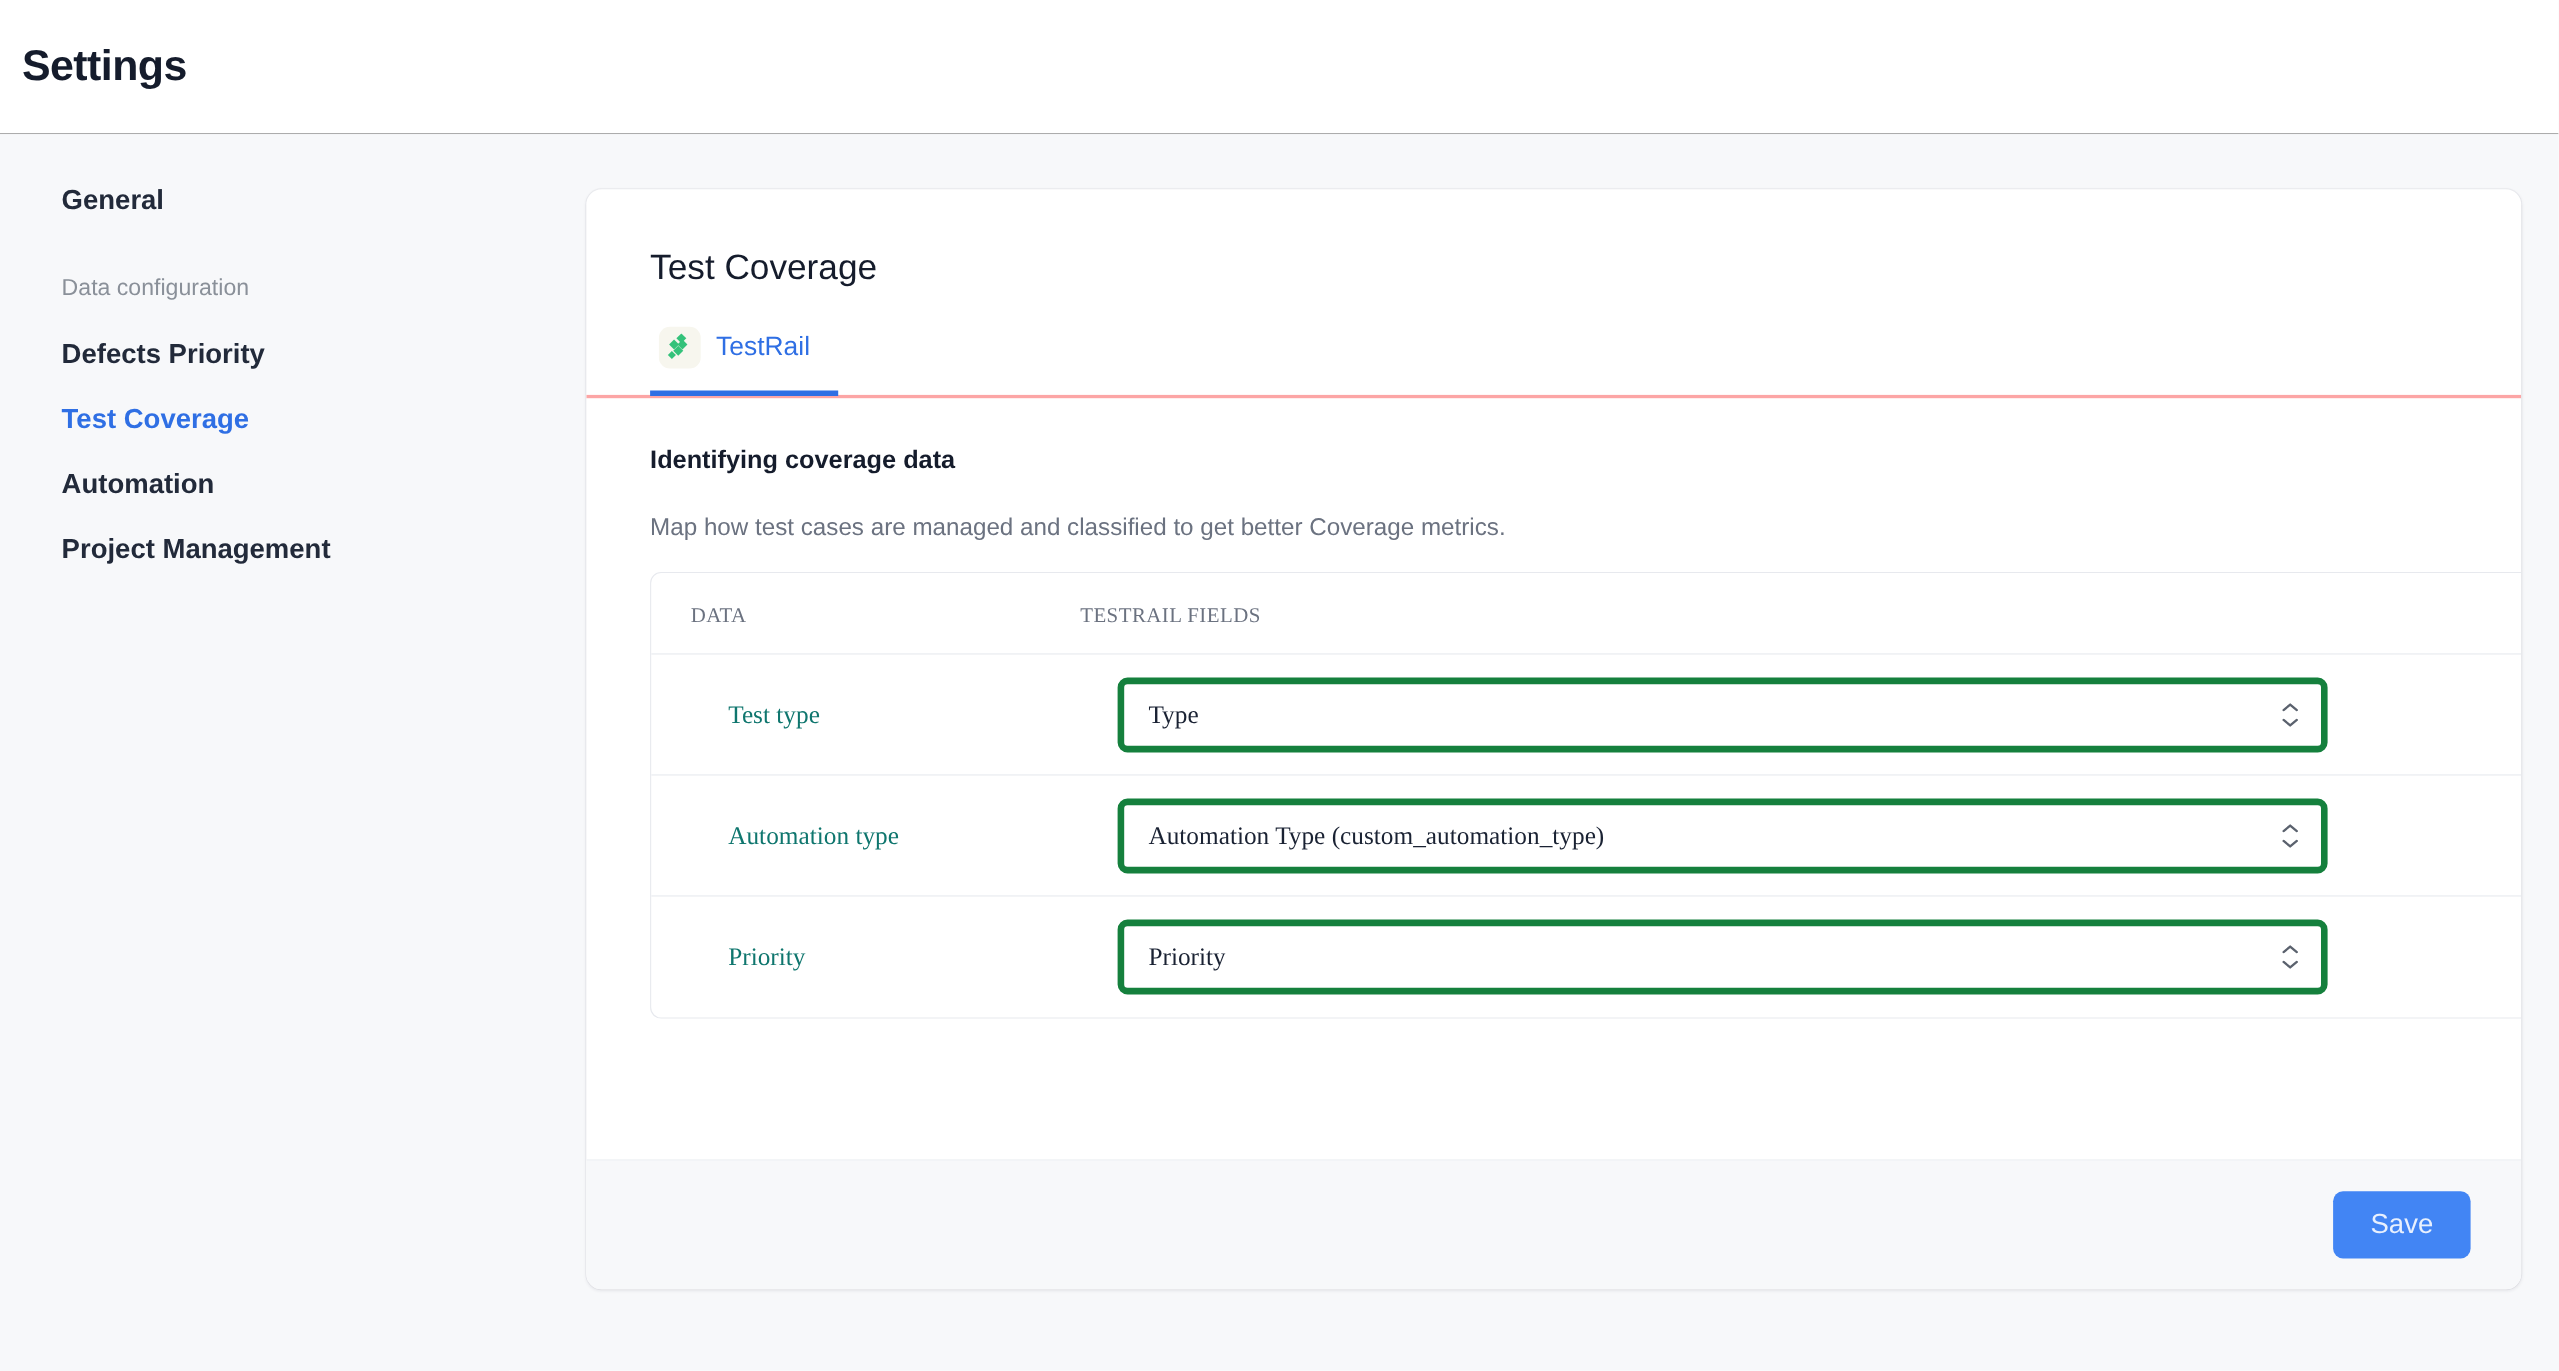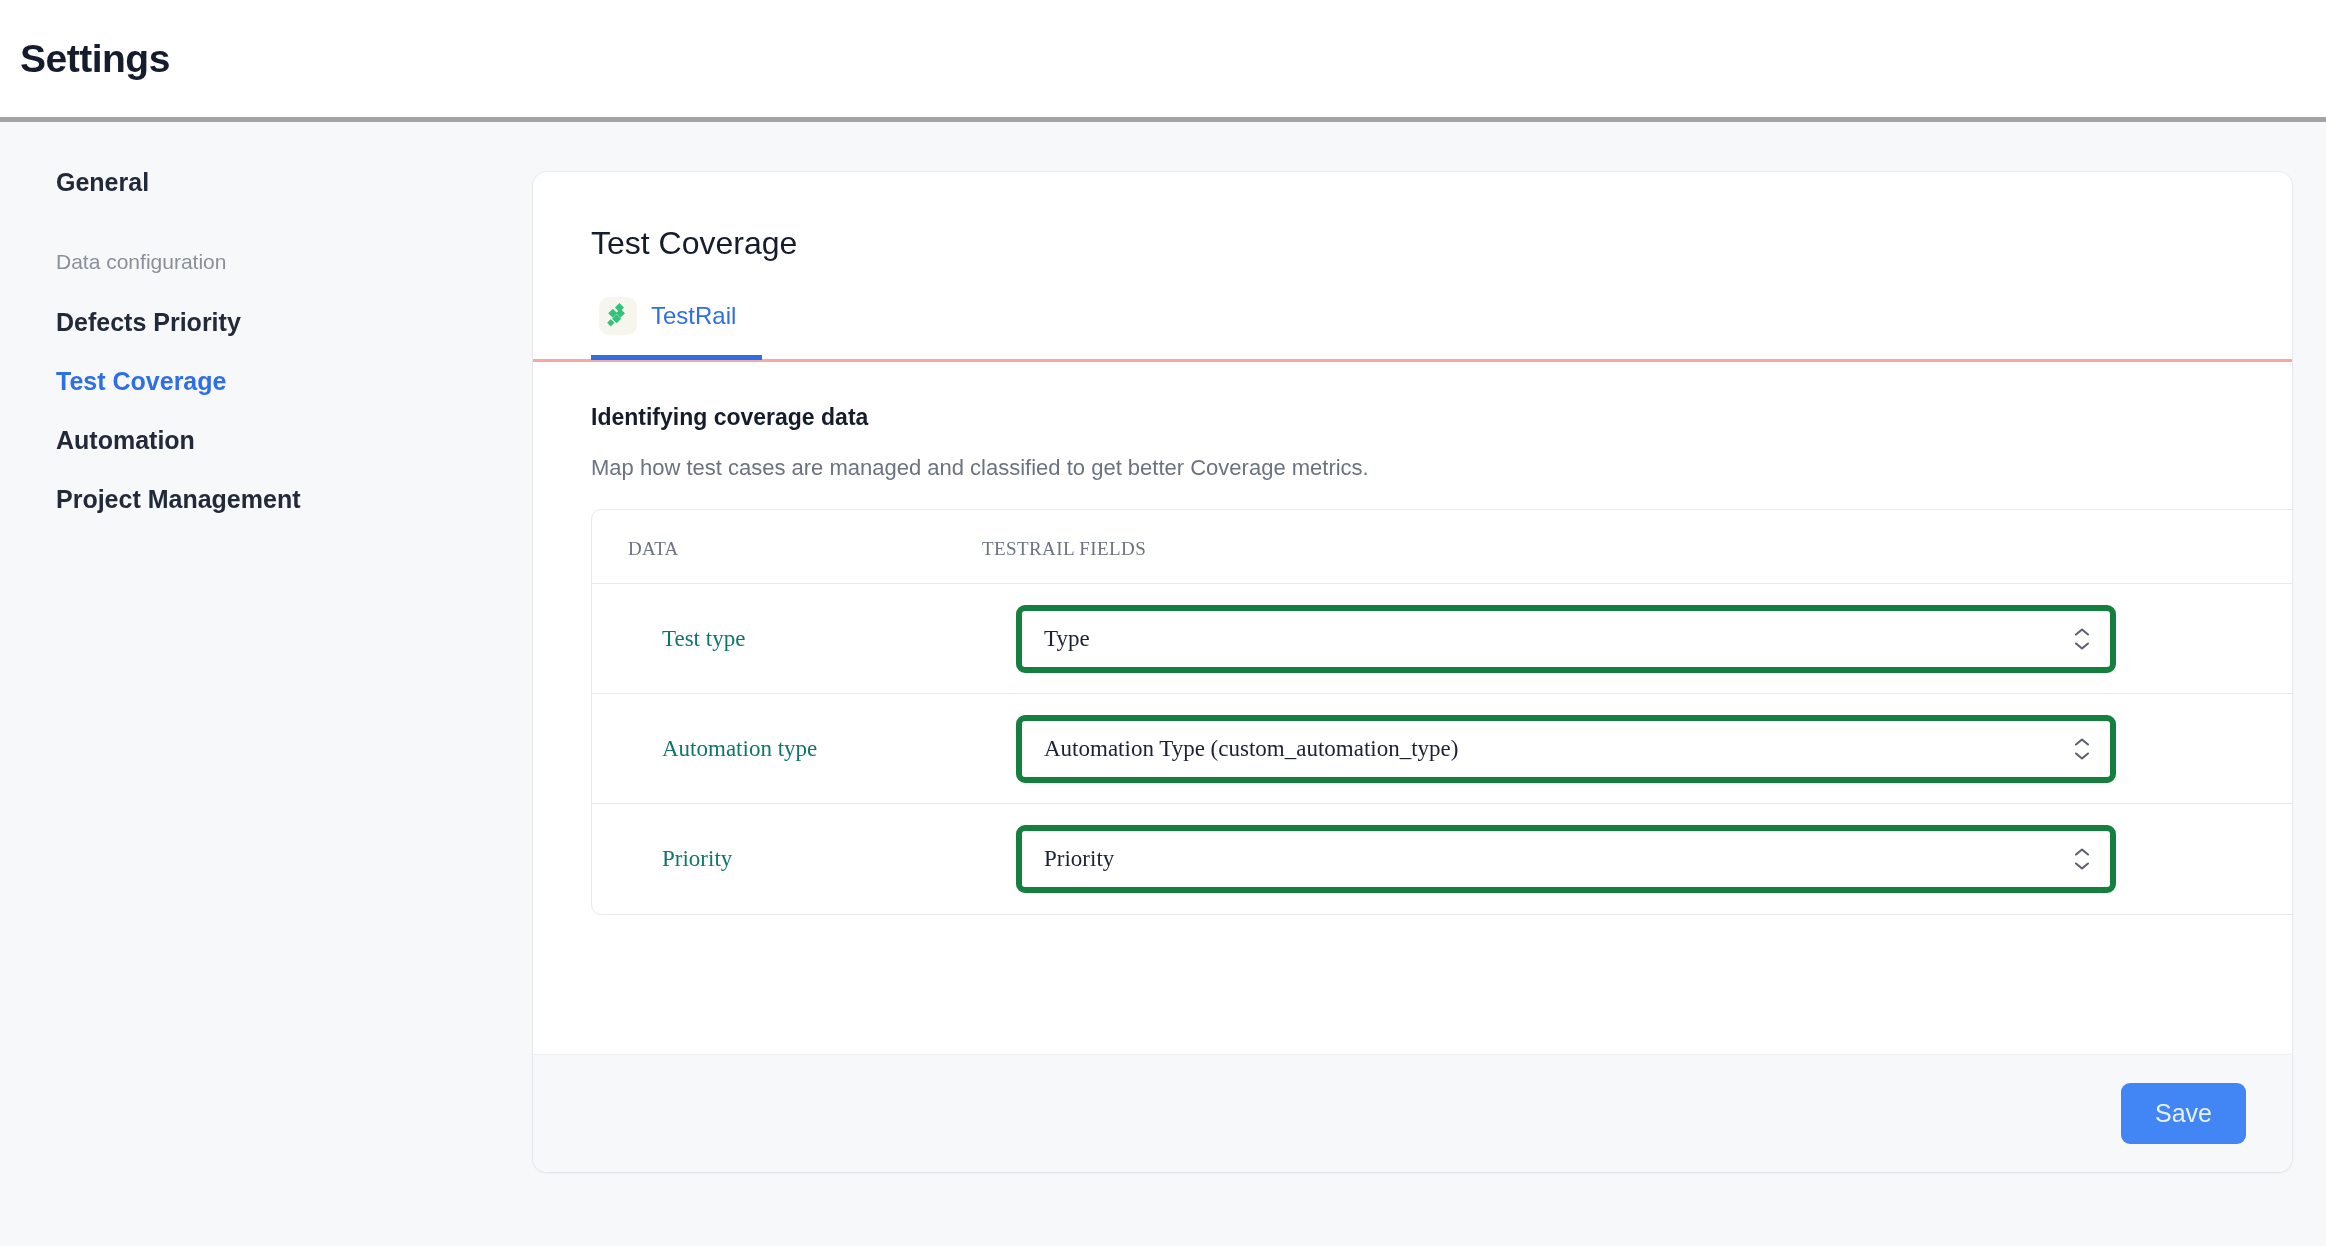--- a/index.html
+++ b/index.html
@@ -14,21 +14,21 @@
     font-family: "Liberation Sans", sans-serif;
     background: #f7f8fa;
     color: #1a2233;
     -webkit-font-smoothing: antialiased;
   }
 
   
   .topbar {
     height: 122px;
     background: #ffffff;
-    border-bottom: 5px solid #a3a3a3;
+    border-bottom: 1px solid #a3a3a3;
     display: flex;
     align-items: center;
     padding-left: 20px;
   }
 
   .page-title {
     font-size: 39px;
     font-weight: bold;
     letter-spacing: -0.5px;
     color: #151c2c;
@@ -146,21 +146,21 @@
     flex: 0 0 38px;
   }
 
   
   .section { padding: 42px 58px 0 58px; }
 
   .section-title {
     font-size: 23px;
     font-weight: bold;
     color: #151c2c;
-    margin-bottom: 24px;
+    margin-bottom: 35px;
   }
 
   .section-desc {
     font-size: 22px;
     color: #6b7280;
     margin-bottom: 28px;
   }
 
   
   .map-table {

